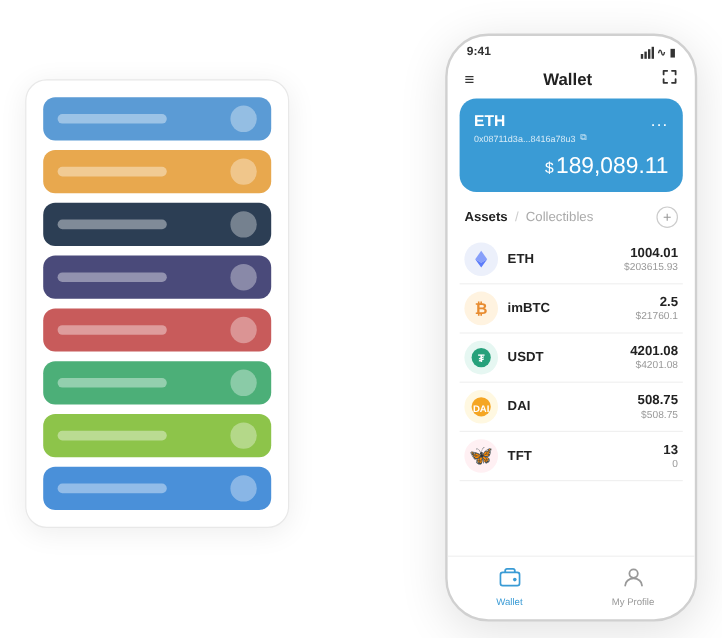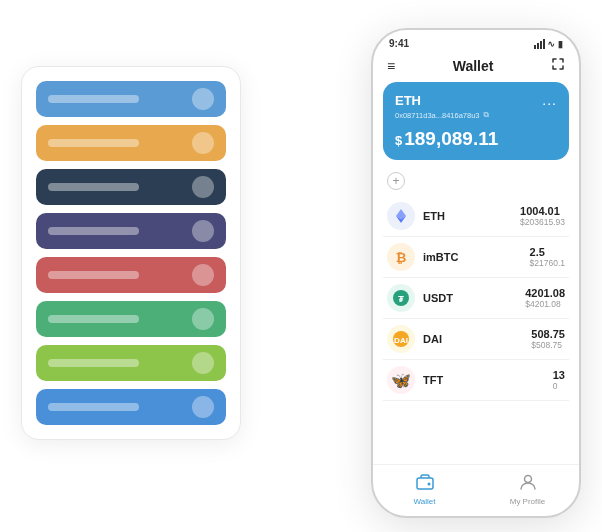--- a/index.html
+++ b/index.html
@@ -162,21 +162,22 @@
       font-size: 7.5px;
       opacity: 0.8;
       margin-bottom: 8px;
       display: flex;
       align-items: center;
       gap: 4px;
     }
 
     .eth-balance {
       font-size: 19px;
-      font-weight: 700;
+      font-weight: 400;
+      text-align: right;
     }
 
     .eth-balance .dollar {
       font-size: 13px;
       margin-right: 2px;
     }
 
     
     .assets-header {
       display: flex;
@@ -252,20 +253,21 @@
     .asset-icon.tft { background: #fff0f3; color: #e75480; }
 
     .asset-name {
       font-size: 11px;
       font-weight: 600;
       color: #222;
       flex: 1;
     }
 
     .asset-balance {
+      text-align: right;
     }
 
     .asset-balance .amount {
       font-size: 11px;
       font-weight: 600;
       color: #222;
     }
 
     .asset-balance .usd {
       font-size: 8.5px;
@@ -391,20 +393,25 @@
       <div class="eth-address">
         <span>0x08711d3a...8416a78u3</span>
         <span>⧉</span>
       </div>
       <div class="eth-balance">
         <span class="dollar">$</span><span>189,089.11</span>
       </div>
     </div>
 
     <div class="assets-header">
+      <div class="assets-tabs">
+        <span class="assets-tab-active">Assets</span>
+        <span class="assets-tab-divider">/</span>
+        <span class="assets-tab-inactive">Collectibles</span>
+      </div>
       <div class="add-icon">
         <span>+</span>
       </div>
     </div>
 
     <div class="asset-list">
 
       <div class="asset-item">
         <div class="asset-icon eth">
           <svg width="16" height="16" viewBox="0 0 16 16">

